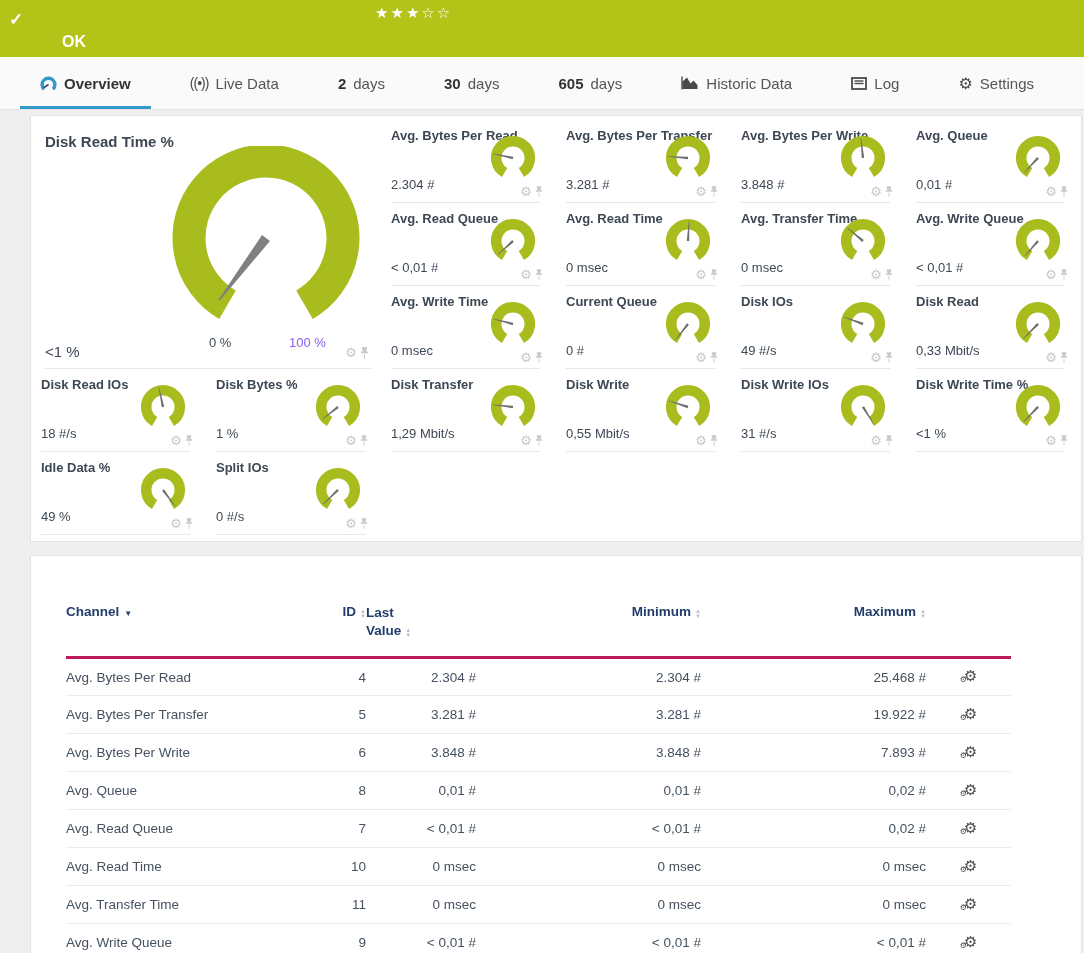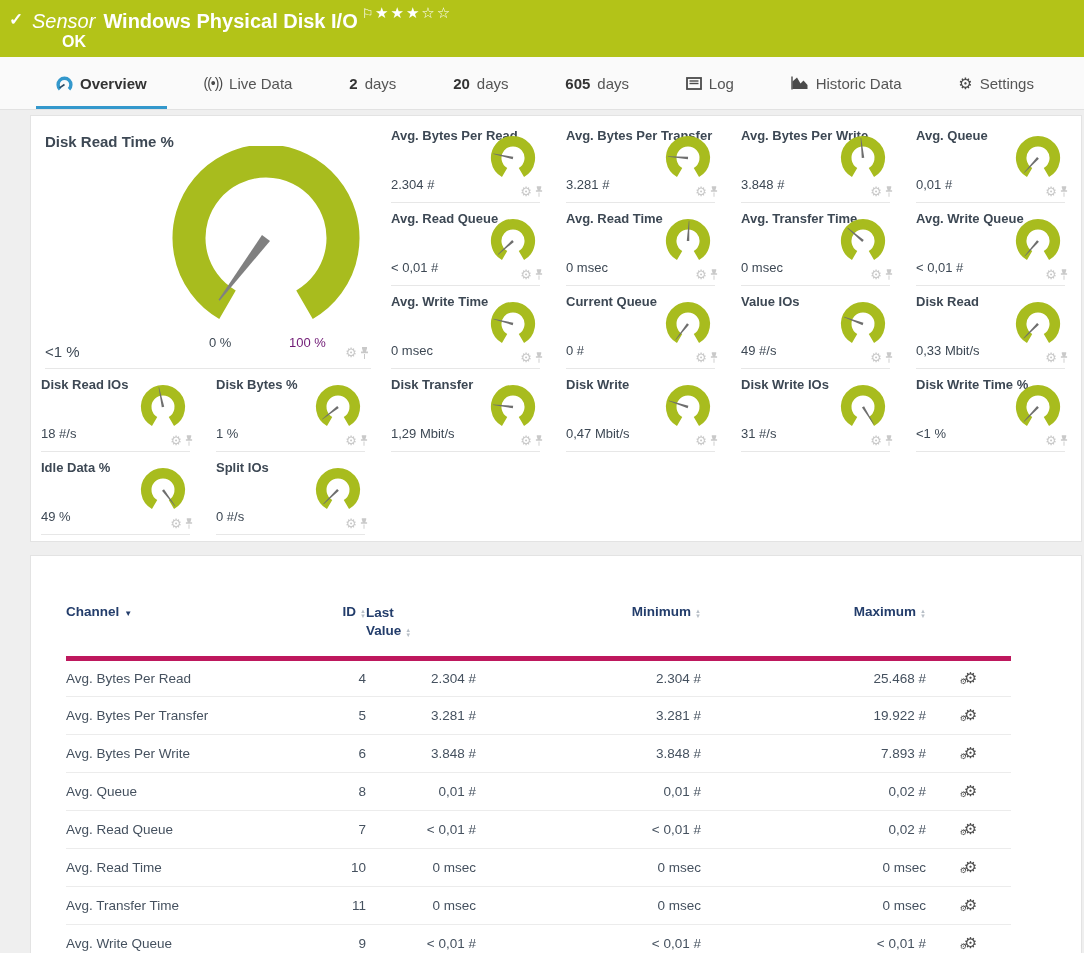--- a/index.html
+++ b/index.html
@@ -11,21 +11,21 @@
   .hdr-check { position:absolute; left:9px; top:9px; font-size:17px; font-weight:bold; }
   .hdr-line { position:absolute; left:32px; top:6px; font-size:20px; white-space:nowrap; }
   .hdr-sensor { font-style:italic; font-weight:400; margin-right:8px; }
   .hdr-title { font-weight:700; }
   .hdr-flag { font-size:13px; vertical-align:10px; margin-left:4px; }
   .hdr-stars { position:absolute; left:375px; top:4px; font-size:15px; letter-spacing:2px; }
   .hdr-ok { position:absolute; left:62px; top:33px; font-size:16px; font-weight:700; }
 
   
   .tabbar { height:53px; background:#fafafa; border-bottom:1px solid #e2e2e2;
-    display:flex; justify-content:space-between; align-items:stretch; padding:0 30px 0 36px; }
+    display:flex; justify-content:space-between; align-items:stretch; padding:0 30px 0 20px; }
   .tab { display:flex; align-items:center; gap:7px; padding:0 20px; position:relative;
     font-size:15px; color:#555; cursor:pointer; white-space:nowrap; }
   .tab .num { font-weight:700; color:#333; }
   .tab.active { color:#333; font-weight:700; }
   .tab.active::after { content:""; position:absolute; left:0; right:0; bottom:0; height:3px; background:#3398cc; }
   .tab-ic { display:inline-flex; align-items:center; color:#4a4a4a; }
   .tab-ic.gear-glyph { font-size:16px; }
   .live-glyph { font-size:14px; color:#4a4a4a; letter-spacing:-1px; }
 
   
@@ -41,50 +41,47 @@
   .main-cell::after { content:""; position:absolute; left:14px; right:10px; bottom:0; border-bottom:1px solid #e7e7e7; }
   .g-title { position:absolute; top:8px; left:10px; font-size:13px; font-weight:600; color:#3d4854; white-space:nowrap; }
   .g-value { position:absolute; bottom:11px; left:10px; font-size:13px; color:#3d4854; white-space:nowrap; }
   .mini-gauge { position:absolute; right:16px; top:13px; }
   .cell-tools { position:absolute; right:13px; bottom:5px; display:flex; align-items:center; gap:3px; color:#c9c9c9; cursor:pointer; }
   .mini-gear-glyph { font-size:13px; line-height:13px; }
   .main-title { position:absolute; top:13px; left:14px; font-size:15px; font-weight:600; color:#3d4854; }
   .main-svg { position:absolute; left:140px; top:26px; }
   .main-value { position:absolute; bottom:9px; left:14px; font-size:15px; color:#3d4854; }
   .main-min { position:absolute; left:178px; top:215px; font-size:13px; color:#3d4854; }
-  .main-max { position:absolute; left:258px; top:215px; font-size:13px; color:#701a75; }
+  .main-max { position:absolute; left:258px; top:215px; font-size:13px; color:#8b5cf6; }
   .main-tools { position:absolute; right:12px; bottom:10px; display:flex; align-items:center; gap:3px; color:#c9c9c9; cursor:pointer; }
 
   
   table.channels { border-collapse:collapse; width:945px; table-layout:fixed; }
   .channels col.c-channel{width:240px}.channels col.c-id{width:60px}.channels col.c-last{width:110px}
   .channels col.c-min{width:225px}.channels col.c-max{width:225px}.channels col.c-gear{width:85px}
   .channels th { font-size:13.5px; font-weight:700; color:#233d6b; padding:6px 0 16px 0;
-    vertical-align:top; border-bottom:5px solid #be185d; text-align:right; }
+    vertical-align:top; border-bottom:3px solid #be185d; text-align:right; }
   .channels th.h-channel { text-align:left; }
   .channels th.h-last { text-align:left; line-height:18px; }
   .channels td { font-size:13.5px; color:#45515f; height:38px; border-bottom:1px solid #ececec;
     text-align:right; white-space:nowrap; }
   .channels td.d-channel { text-align:left; }
   .channels td.d-gear { text-align:center; }
   .sort-dd { display:inline-flex; flex-direction:column; font-size:6px; line-height:5px;
     color:#b8bfc7; vertical-align:3px; margin-left:4px; cursor:pointer; }
   .sort-active { font-size:8px; color:#233d6b; margin-left:5px; cursor:pointer; }
   .row-gears { display:inline-flex; align-items:flex-end; color:#4a4a4a; cursor:pointer; }
   .row-gears .g-sm { font-size:8px; line-height:8px; margin-right:-3px; margin-bottom:-1px; }
   .row-gears .g-bg { font-size:15px; line-height:14px; }
 </style>
 </head>
 <body>
 
 <div class="sensor-header">
   <span class="hdr-check">✓</span>
-  <div class="hdr-line">
-    <span class="hdr-sensor">Sensor</span><span class="hdr-title">Windows Physical Disk I/O</span><span class="hdr-flag">⚐</span>
-  </div>
   <span class="hdr-stars"><span>★★★</span><span>☆☆</span></span>
   <span class="hdr-ok">OK</span>
 </div>
 
 <div class="tabbar">
   <div class="tab active">
     <span class="tab-ic">
       <svg width="17" height="15" viewBox="0 0 17 15">
           <path d="M4.0 13.2 A 6.4 6.4 0 1 1 13.0 13.2" fill="none" stroke="#3398cc" stroke-width="3.4"></path>
           <line x1="8.5" y1="8.5" x2="3.6" y2="11.8" stroke="#2b4a63" stroke-width="1.6"></line>
@@ -94,45 +91,45 @@
   </div>
   <div class="tab">
     <span class="tab-ic live-glyph">((•))</span>
     <span>Live Data</span>
   </div>
   <div class="tab">
     <span class="num">2</span>
     <span>days</span>
   </div>
   <div class="tab">
-    <span class="num">20</span>
+    <span class="num">30</span>
     <span>days</span>
   </div>
   <div class="tab">
     <span class="num">605</span>
     <span>days</span>
+  </div>
+  <div class="tab">
+    <span class="tab-ic">
+      <svg width="18" height="14" viewBox="0 0 18 14">
+          <path d="M1.5 13 V5.5 L6 1.5 L9.5 7.5 L12.5 4.5 L16.5 9 V13 Z" fill="#4a4a4a"></path>
+          <line x1="1" y1="0.5" x2="1" y2="13.5" stroke="#4a4a4a" stroke-width="1.4"></line>
+        </svg>
+    </span>
+    <span>Historic Data</span>
   </div>
   <div class="tab">
     <span class="tab-ic">
       <svg width="16" height="13" viewBox="0 0 16 13">
           <rect x="1" y="1" width="14" height="11" fill="none" stroke="#4a4a4a" stroke-width="1.8"></rect>
           <line x1="3.5" y1="4" x2="12.5" y2="4" stroke="#4a4a4a" stroke-width="1.4"></line>
           <line x1="3.5" y1="6.5" x2="12.5" y2="6.5" stroke="#4a4a4a" stroke-width="1.4"></line>
         </svg>
     </span>
     <span>Log</span>
-  </div>
-  <div class="tab">
-    <span class="tab-ic">
-      <svg width="18" height="14" viewBox="0 0 18 14">
-          <path d="M1.5 13 V5.5 L6 1.5 L9.5 7.5 L12.5 4.5 L16.5 9 V13 Z" fill="#4a4a4a"></path>
-          <line x1="1" y1="0.5" x2="1" y2="13.5" stroke="#4a4a4a" stroke-width="1.4"></line>
-        </svg>
-    </span>
-    <span>Historic Data</span>
   </div>
   <div class="tab">
     <span class="tab-ic gear-glyph">⚙</span>
     <span>Settings</span>
   </div>
 </div>
 
 <div class="panel panel-gauges">
   <div class="gauge-grid">
 
@@ -297,21 +294,21 @@
     <div class="g-value">0 #</div>
     <div class="cell-tools">
       <span class="mini-gear-glyph">⚙</span>
       <svg width="8" height="11" viewBox="0 0 9 12">
             <path d="M2 0 h5 v1.5 l-1 3 h2 v1.8 H1 V4.5 h2 l-1-3 Z M4 7 h1 v5 h-1 Z" fill="#c9c9c9"></path>
           </svg>
     </div>
   </div>
 
   <div class="gcell">
-    <div class="g-title">Value IOs</div>
+    <div class="g-title">Disk IOs</div>
     <svg class="mini-gauge" width="54" height="48" viewBox="0 0 56 50">
       <path d="M 19.25 41.16 A 17.5 17.5 0 1 1 36.75 41.16" fill="none" stroke="#a8bc1e" stroke-width="11"></path>
       <polygon class="needle" points="26.7,26 29.3,26 28.25,5 27.75,5" fill="#6e6e6e" transform="rotate(-70,28,26)"></polygon>
     </svg>
     <div class="g-value">49 #/s</div>
     <div class="cell-tools">
       <span class="mini-gear-glyph">⚙</span>
       <svg width="8" height="11" viewBox="0 0 9 12">
             <path d="M2 0 h5 v1.5 l-1 3 h2 v1.8 H1 V4.5 h2 l-1-3 Z M4 7 h1 v5 h-1 Z" fill="#c9c9c9"></path>
           </svg>
@@ -377,21 +374,21 @@
           </svg>
     </div>
   </div>
 
   <div class="gcell">
     <div class="g-title">Disk Write</div>
     <svg class="mini-gauge" width="54" height="48" viewBox="0 0 56 50">
       <path d="M 19.25 41.16 A 17.5 17.5 0 1 1 36.75 41.16" fill="none" stroke="#a8bc1e" stroke-width="11"></path>
       <polygon class="needle" points="26.7,26 29.3,26 28.25,5 27.75,5" fill="#6e6e6e" transform="rotate(-72,28,26)"></polygon>
     </svg>
-    <div class="g-value">0,47 Mbit/s</div>
+    <div class="g-value">0,55 Mbit/s</div>
     <div class="cell-tools">
       <span class="mini-gear-glyph">⚙</span>
       <svg width="8" height="11" viewBox="0 0 9 12">
             <path d="M2 0 h5 v1.5 l-1 3 h2 v1.8 H1 V4.5 h2 l-1-3 Z M4 7 h1 v5 h-1 Z" fill="#c9c9c9"></path>
           </svg>
     </div>
   </div>
 
   <div class="gcell">
     <div class="g-title">Disk Write IOs</div>

